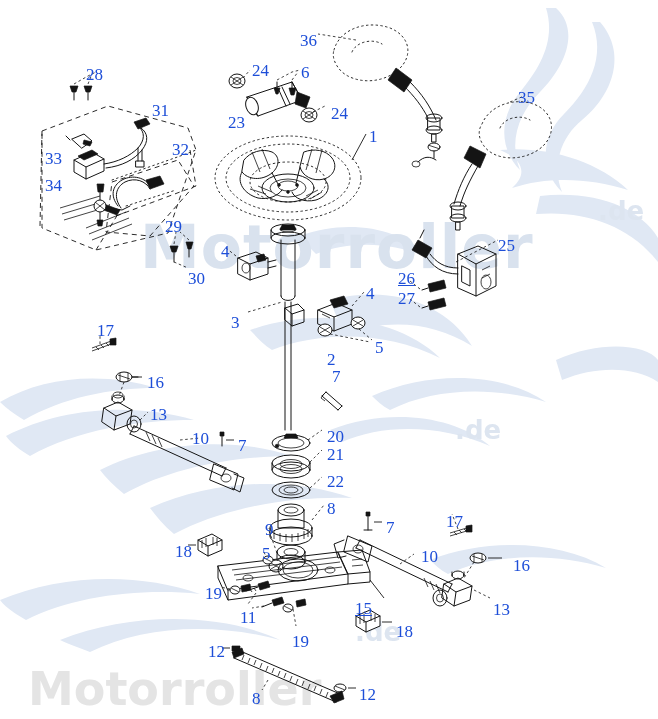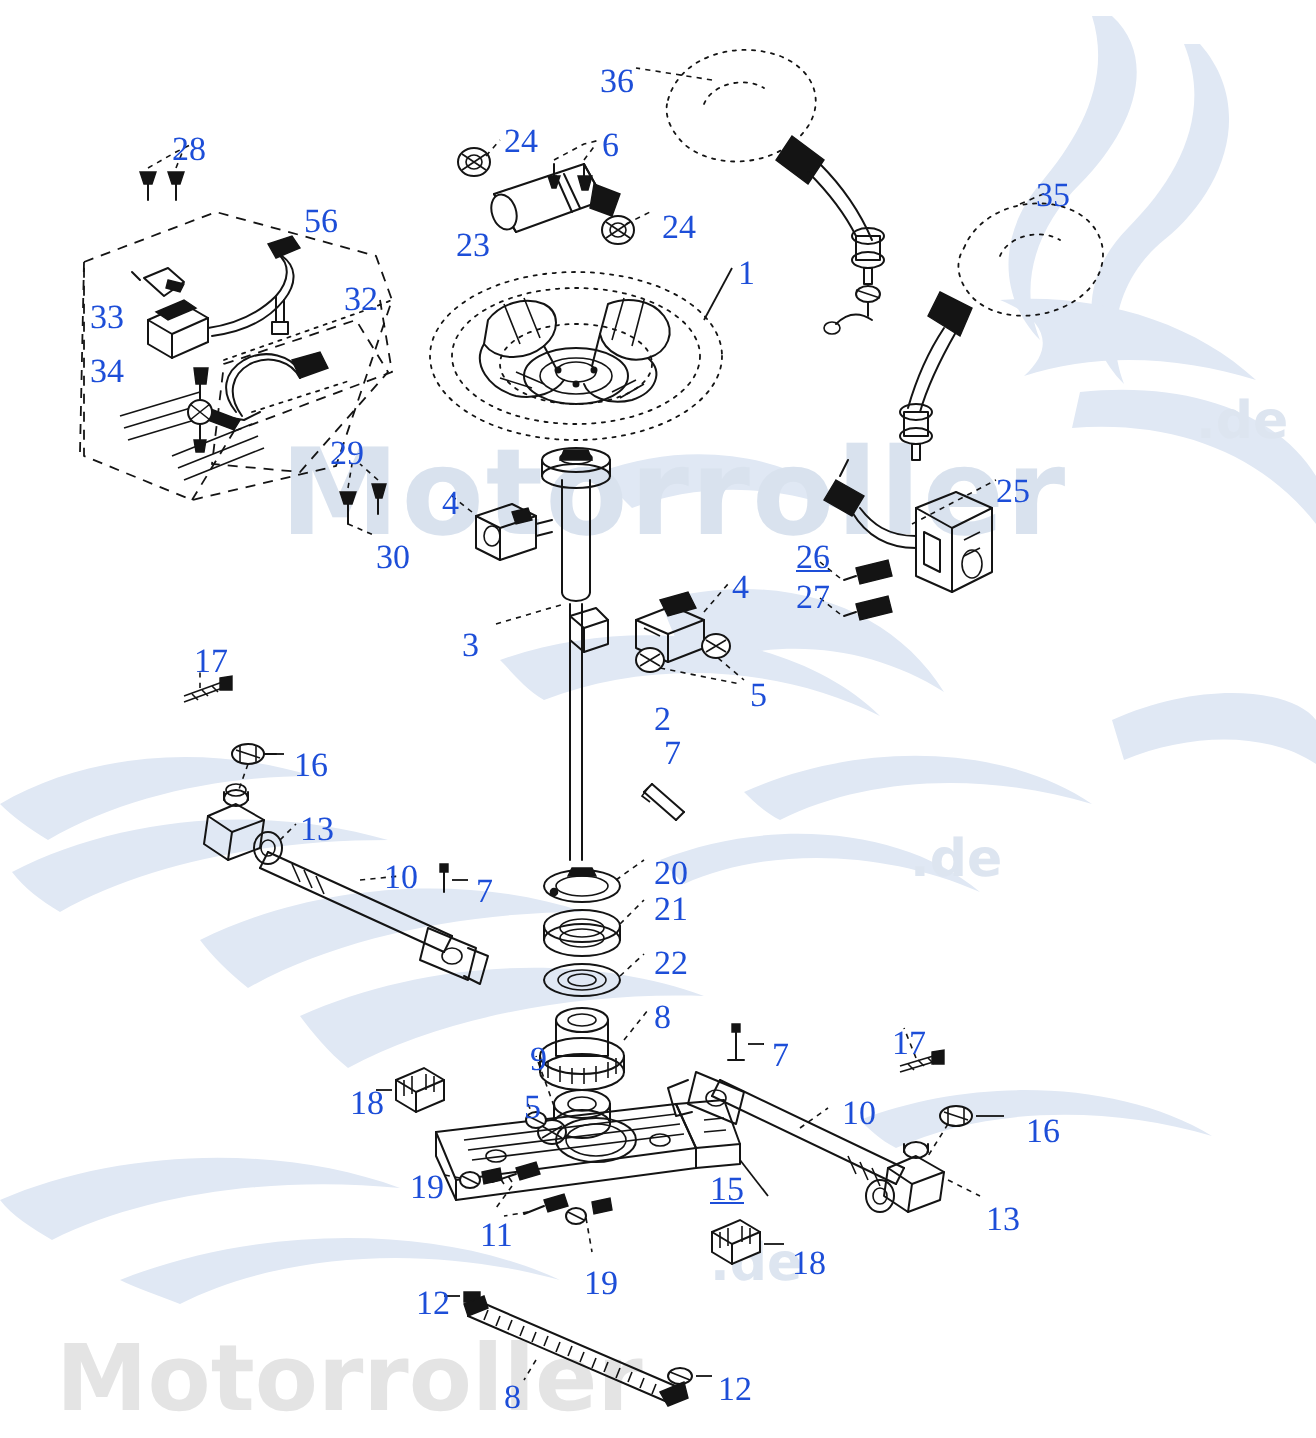--- a/index.html
+++ b/index.html
@@ -526,21 +526,21 @@
     </g>
 
   </svg>
 
   <div id="callout-layer">
       <div class="num" style="left: 86px; top: 66px;">28</div>
       <div class="num" style="left: 252px; top: 62px;">24</div>
       <div class="num" style="left: 301px; top: 64px;">6</div>
       <div class="num" style="left: 300px; top: 32px;">36</div>
       <div class="num" style="left: 518px; top: 89px;">35</div>
-      <div class="num" style="left: 152px; top: 102px;">56</div>
+      <div class="num" style="left: 152px; top: 102px;">31</div>
       <div class="num" style="left: 228px; top: 114px;">23</div>
       <div class="num" style="left: 331px; top: 105px;">24</div>
       <div class="num" style="left: 369px; top: 128px;">1</div>
       <div class="num" style="left: 45px; top: 150px; font-family: Liberation Serif, serif;">33</div>
       <div class="num" style="left: 172px; top: 141px;">32</div>
       <div class="num" style="left: 45px; top: 177px;">34</div>
       <div class="num" style="left: 165px; top: 218px;">29</div>
       <div class="num" style="left: 498px; top: 237px;">25</div>
       <div class="num" style="left: 221px; top: 243px;">4</div>
       <div class="num" style="left: 188px; top: 270px;">30</div>
@@ -561,21 +561,21 @@
       <div class="num" style="left: 327px; top: 473px; text-align: center;">22</div>
       <div class="num" style="left: 327px; top: 500px;">8</div>
       <div class="num" style="left: 265px; top: 521px;">9</div>
       <div class="num" style="left: 386px; top: 519px;">7</div>
       <div class="num" style="left: 446px; top: 513px;">17</div>
       <div class="num" style="left: 175px; top: 543px;">18</div>
       <div class="num" style="left: 262px; top: 545px;">5</div>
       <div class="num" style="left: 421px; top: 548px;">10</div>
       <div class="num" style="left: 513px; top: 557px;">16</div>
       <div class="num" style="left: 205px; top: 585px;">19</div>
-      <div class="num" style="left: 355px; top: 586px; text-decoration: underline;">15</div>
+      <div class="num" style="left: 355px; top: 600px; text-decoration: underline;">15</div>
       <div class="num" style="left: 493px; top: 601px;">13</div>
       <div class="num" style="left: 240px; top: 609px;">11</div>
       <div class="num" style="left: 292px; top: 633px;">19</div>
       <div class="num" style="left: 396px; top: 623px;">18</div>
       <div class="num" style="left: 208px; top: 643px;">12</div>
       <div class="num" style="left: 252px; top: 690px;">8</div>
       <div class="num" style="left: 359px; top: 686px;">12</div>
     </div>
 
 </div>

